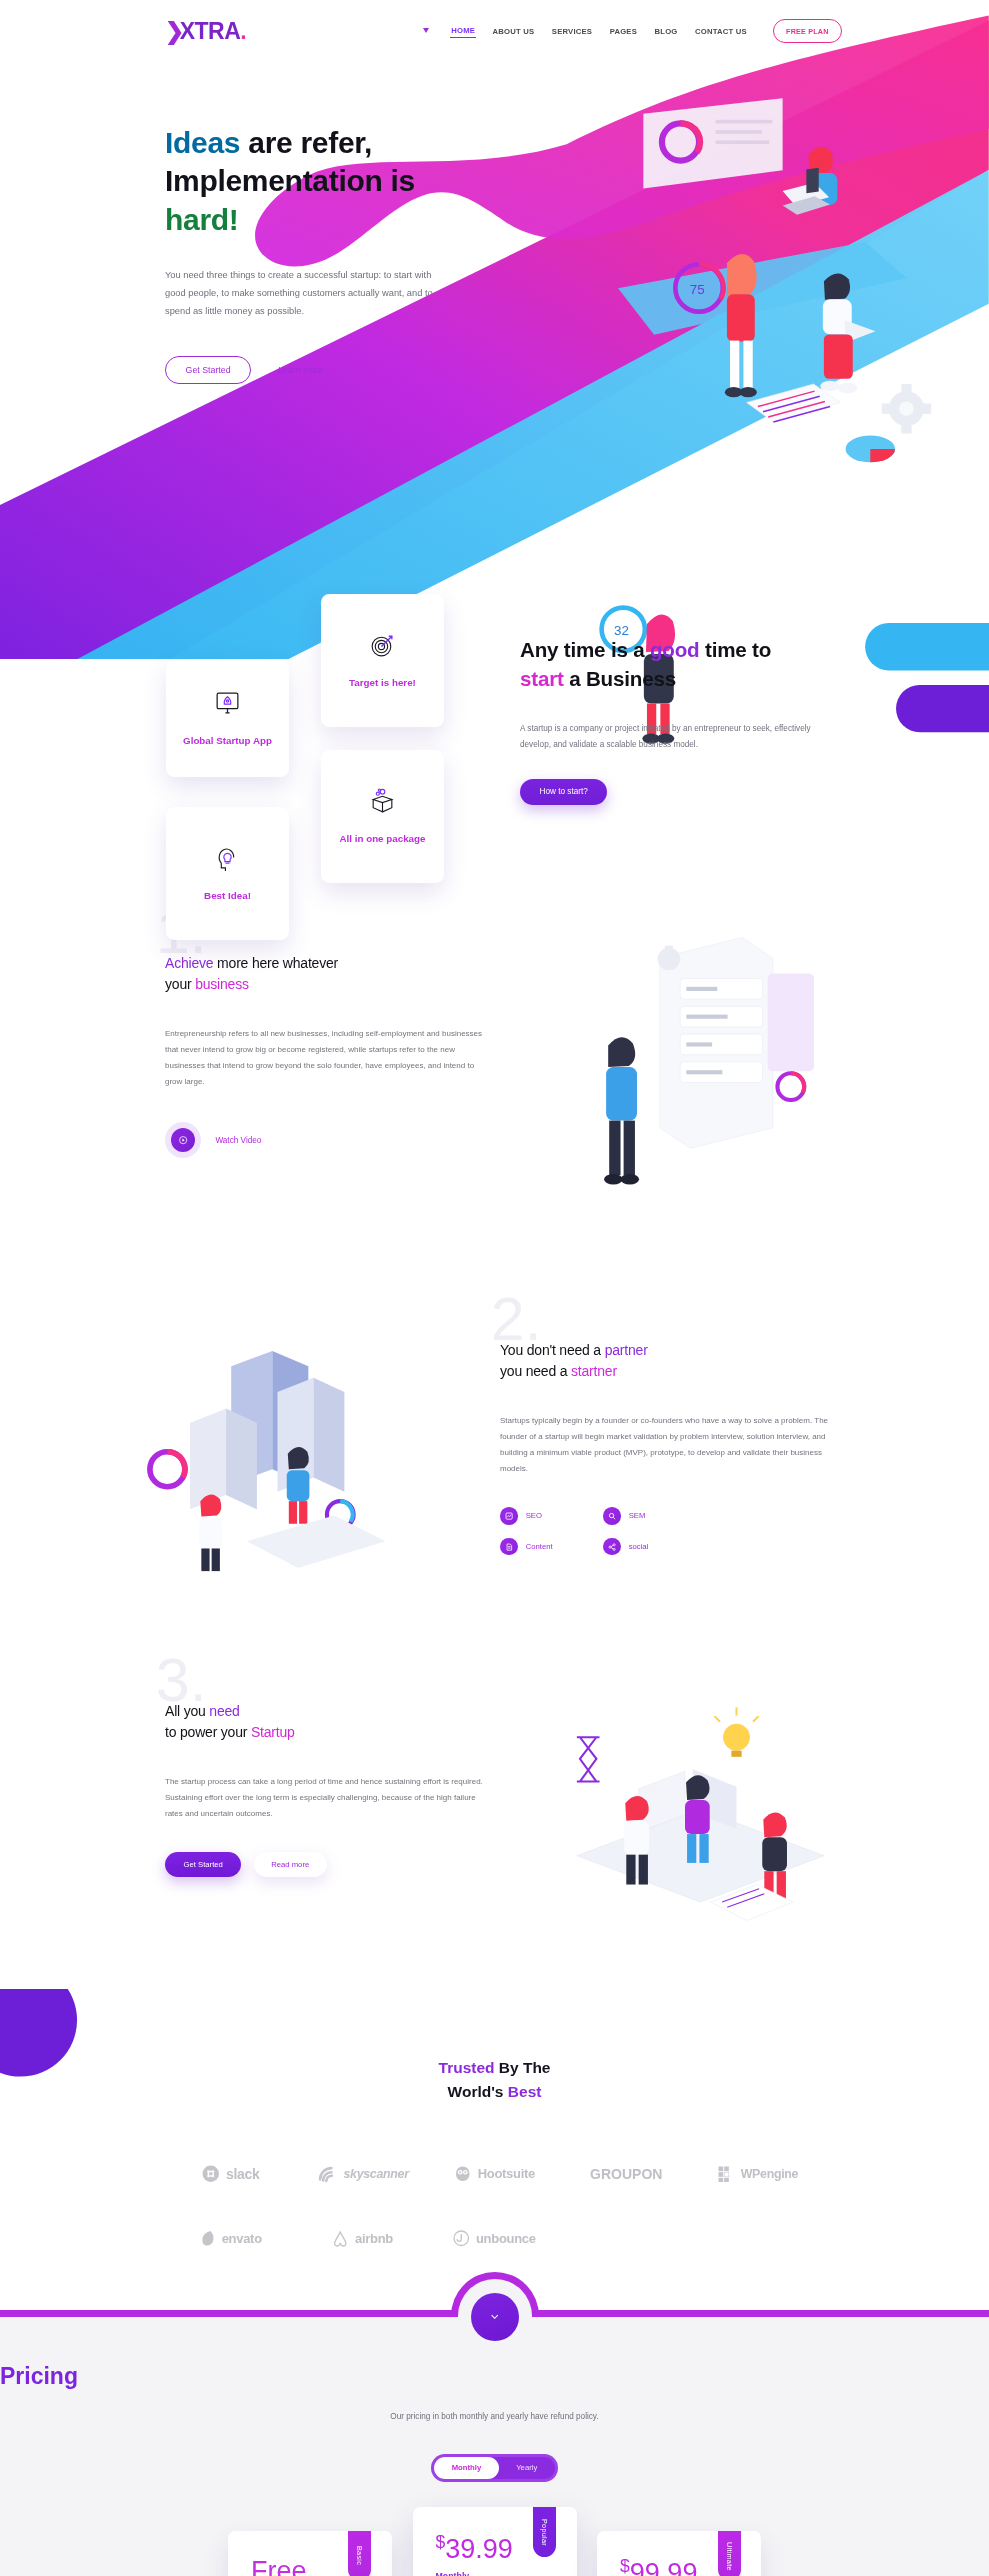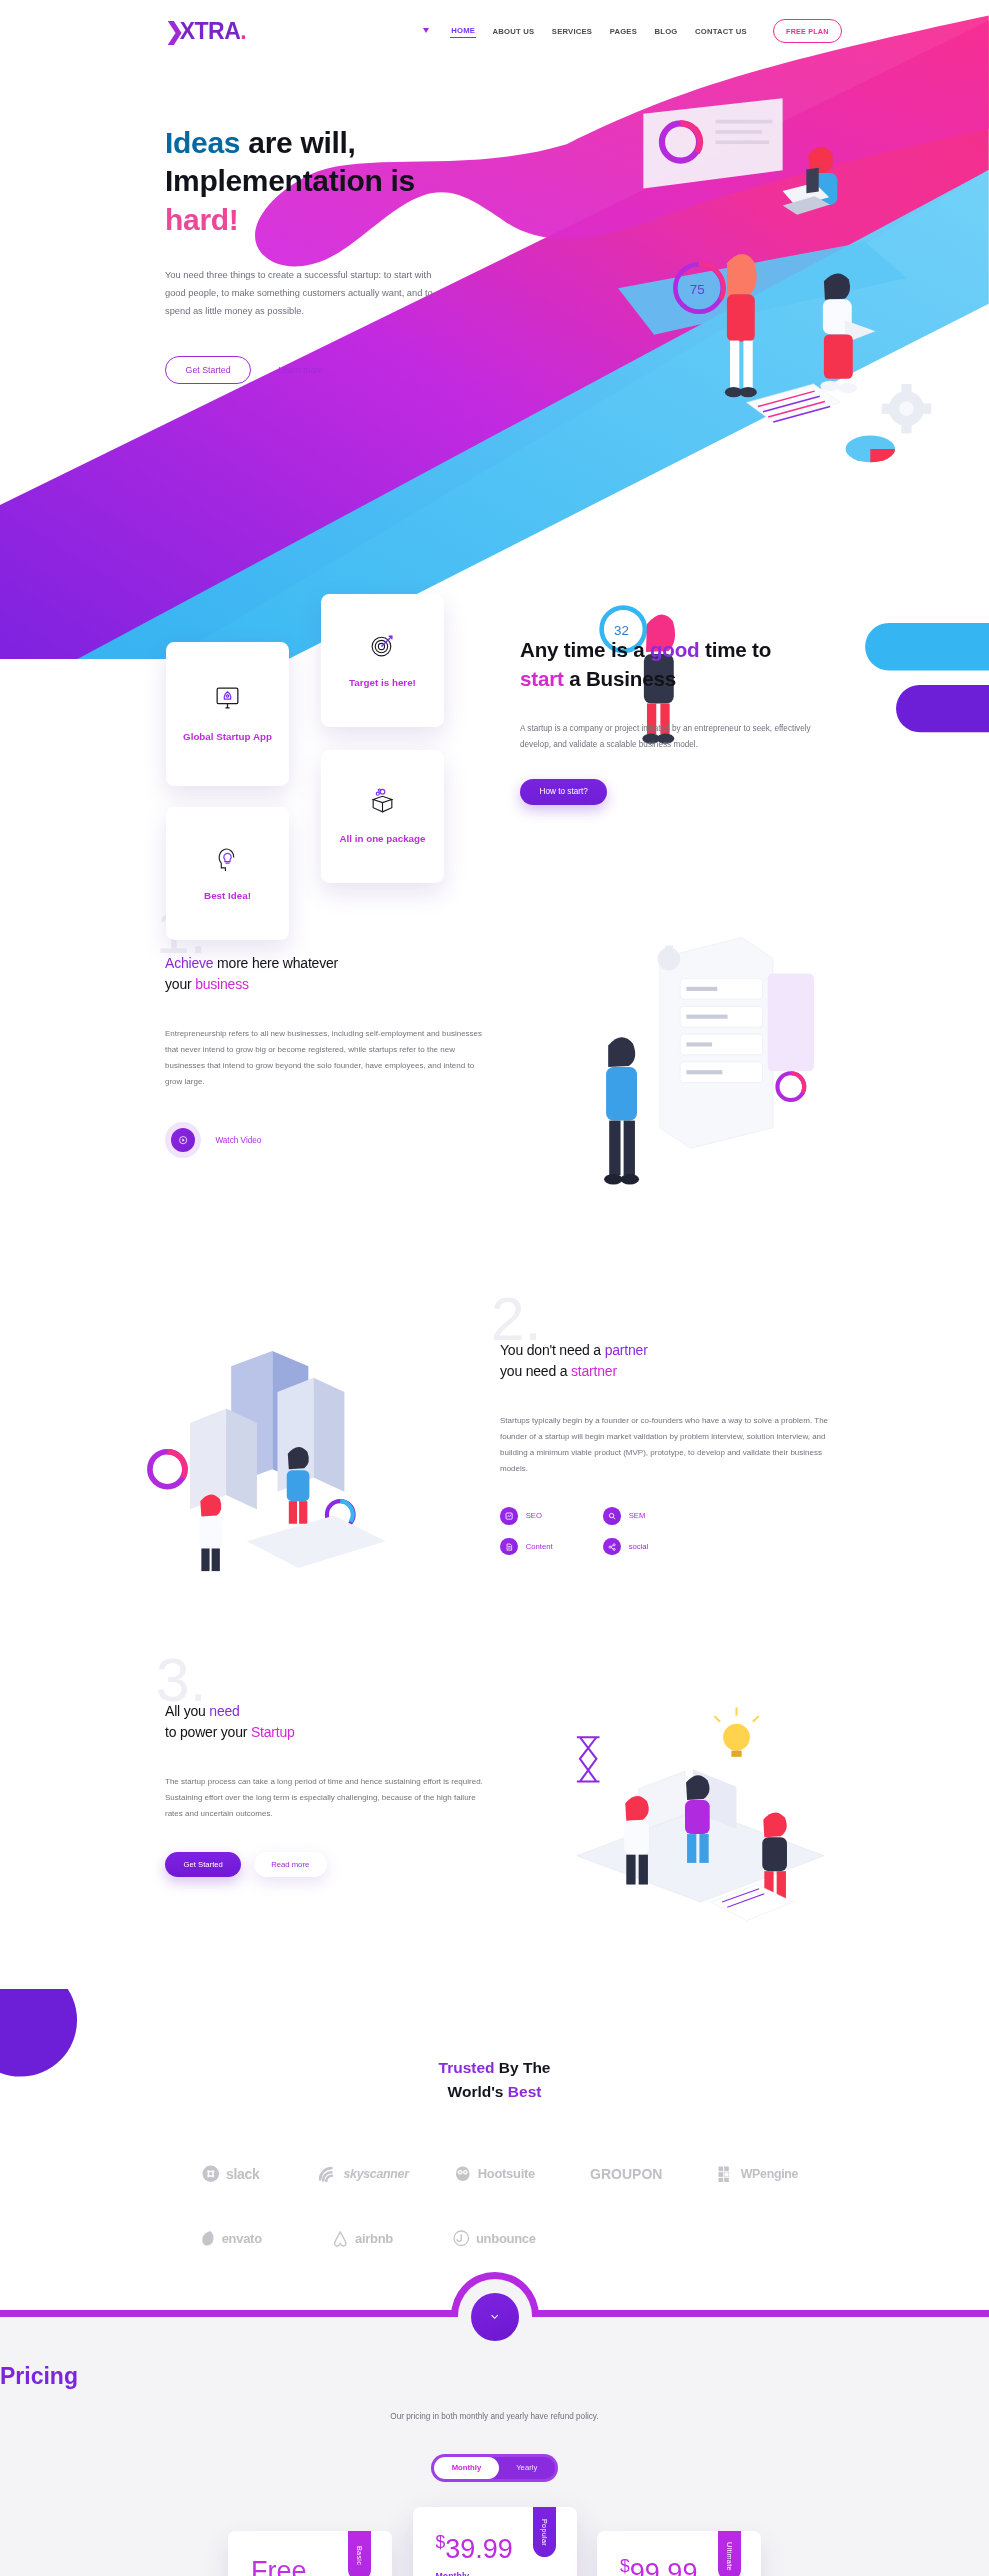--- a/index.html
+++ b/index.html
@@ -45,21 +45,21 @@
   
   .hero { position: relative; height: 582px; }
   .ribbon-wrap {
     position: absolute; inset: 0; overflow: hidden; z-index: 1; pointer-events:none;
   }
   .hero-copy { position: relative; z-index: 10; padding: 62px 0 0 165px; width: 443px; }
   h1.hero-title {
     font-size: 30px; line-height: 1.28; font-weight: 800; letter-spacing: -0.3px; color: #12121a;
   }
   h1.hero-title .pu { color: #0369a1; }
-  h1.hero-title .pk { color: #ec4899; }
+  h1.hero-title .pk { color: #15803d; }
   .hero-sub {
     margin-top: 27px; font-size: 9.3px; line-height: 1.95; color: #6f6f7d; max-width: 340px;
   }
   .hero-btns { margin-top: 35px; display: flex; align-items: center; gap: 27px; }
   .btn-outline {
     border: 1px solid #a02bd6; color:#a02bd6; background:transparent;
     border-radius: 20.6px; padding: 8.2px 19.6px; font-size: 8.8px; font-family: inherit; cursor:pointer;
   }
   .link-plain { color:#a12bd6; font-size:8.8px; text-decoration:none; }
 
@@ -67,21 +67,21 @@
   .feature-block { position: relative; z-index: 20; margin-top: -134px; padding-bottom: 62px; }
   .fb-inner { position: relative; width: 989px; height: 319px; }
   .fcard {
     position: absolute; background:#fff; border-radius: 8.2px;
     box-shadow: 0 9.3px 24px rgba(90,60,160,.14);
     display:flex; flex-direction:column; align-items:center; justify-content:center;
     text-align:center;
   }
   .fcard .ficon { margin-bottom: 14.4px; }
   .fcard .flabel { color:#c02ae0; font-size:9.8px; font-weight:700; line-height:1.45; }
-  .fcard-a { left: 166px; top: 132px; width: 123px; height: 144px; text-align: center; }
+  .fcard-a { left: 166px; top: 150px; width: 123px; height: 117px; text-align: center; }
   .fcard-b { left: 321px; top: 84px; width: 123px; height: 133px; }
   .fcard-c { left: 321px; top: 240px; width: 123px; height: 133px; }
   .fcard-d { left: 166px; top: 297px; width: 123px; height: 133px; }
 
   .fb-text { position:absolute; left: 520px; top: 126px; width: 330px; }
   .fb-text h2 { font-size: 20.6px; line-height: 1.4; font-weight: 800; color:#111118; letter-spacing:-0.2px;}
   .fb-text h2 .pu { color:#8b2bdc; }
   .fb-text h2 .pk { color:#d829cf; }
   .fb-text p { margin-top: 27px; font-size: 8.2px; line-height: 1.95; color:#72727f; max-width: 309px;}
   .btn-solid {
@@ -243,21 +243,21 @@
       <a href="#">PAGES</a>
       <a href="#">BLOG</a>
       <a href="#">CONTACT US</a>
       <a href="#" class="free-plan">FREE PLAN</a>
     </nav>
   </div>
 
   <section class="hero">
     <div class="hero-copy">
       <h1 class="hero-title">
-        <span class="pu">Ideas</span><span> are will,</span><br>
+        <span class="pu">Ideas</span><span> are refer,</span><br>
         <span>Implementation is </span><span class="pk">hard!</span>
       </h1>
       <p class="hero-sub">You need three things to create a successful startup: to start with good people, to make something customers actually want, and to spend as little money as possible.</p>
       <div class="hero-btns">
         <button class="btn-outline">Get Started</button>
         <a href="#" class="link-plain">Learn more</a>
       </div>
     </div>
 
     <div class="illu" style="right:31px; top:31px; z-index:6;">

